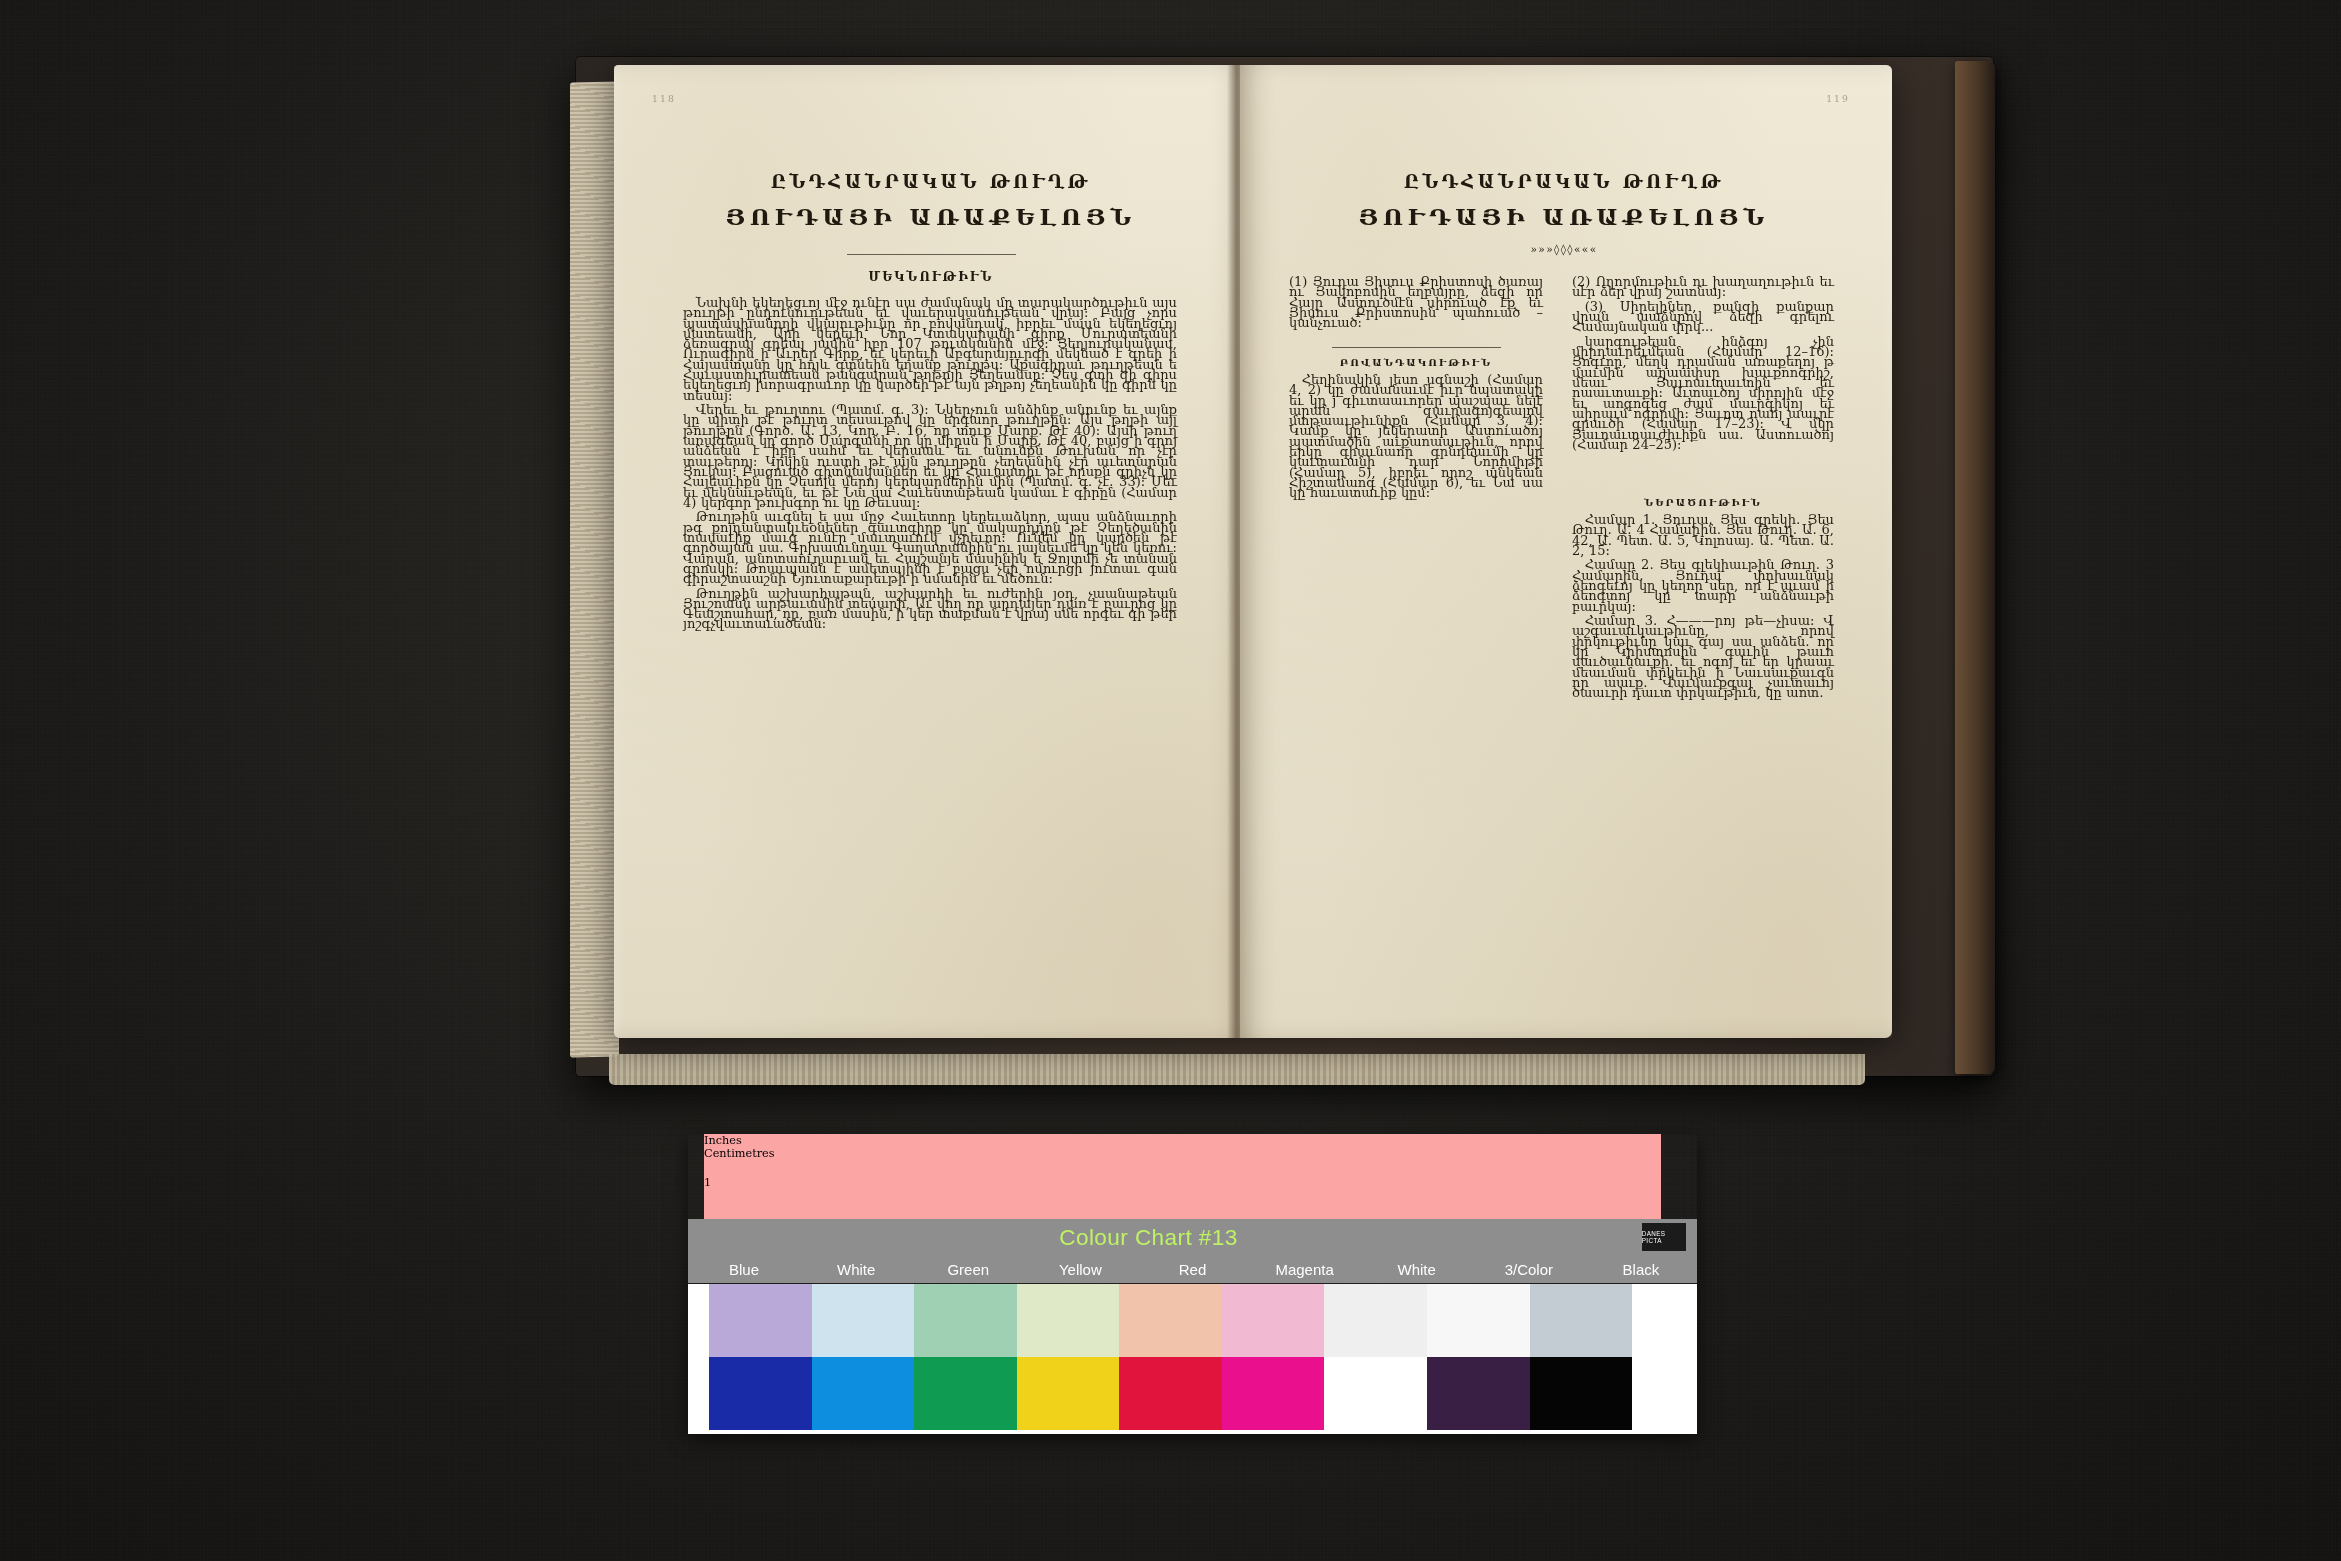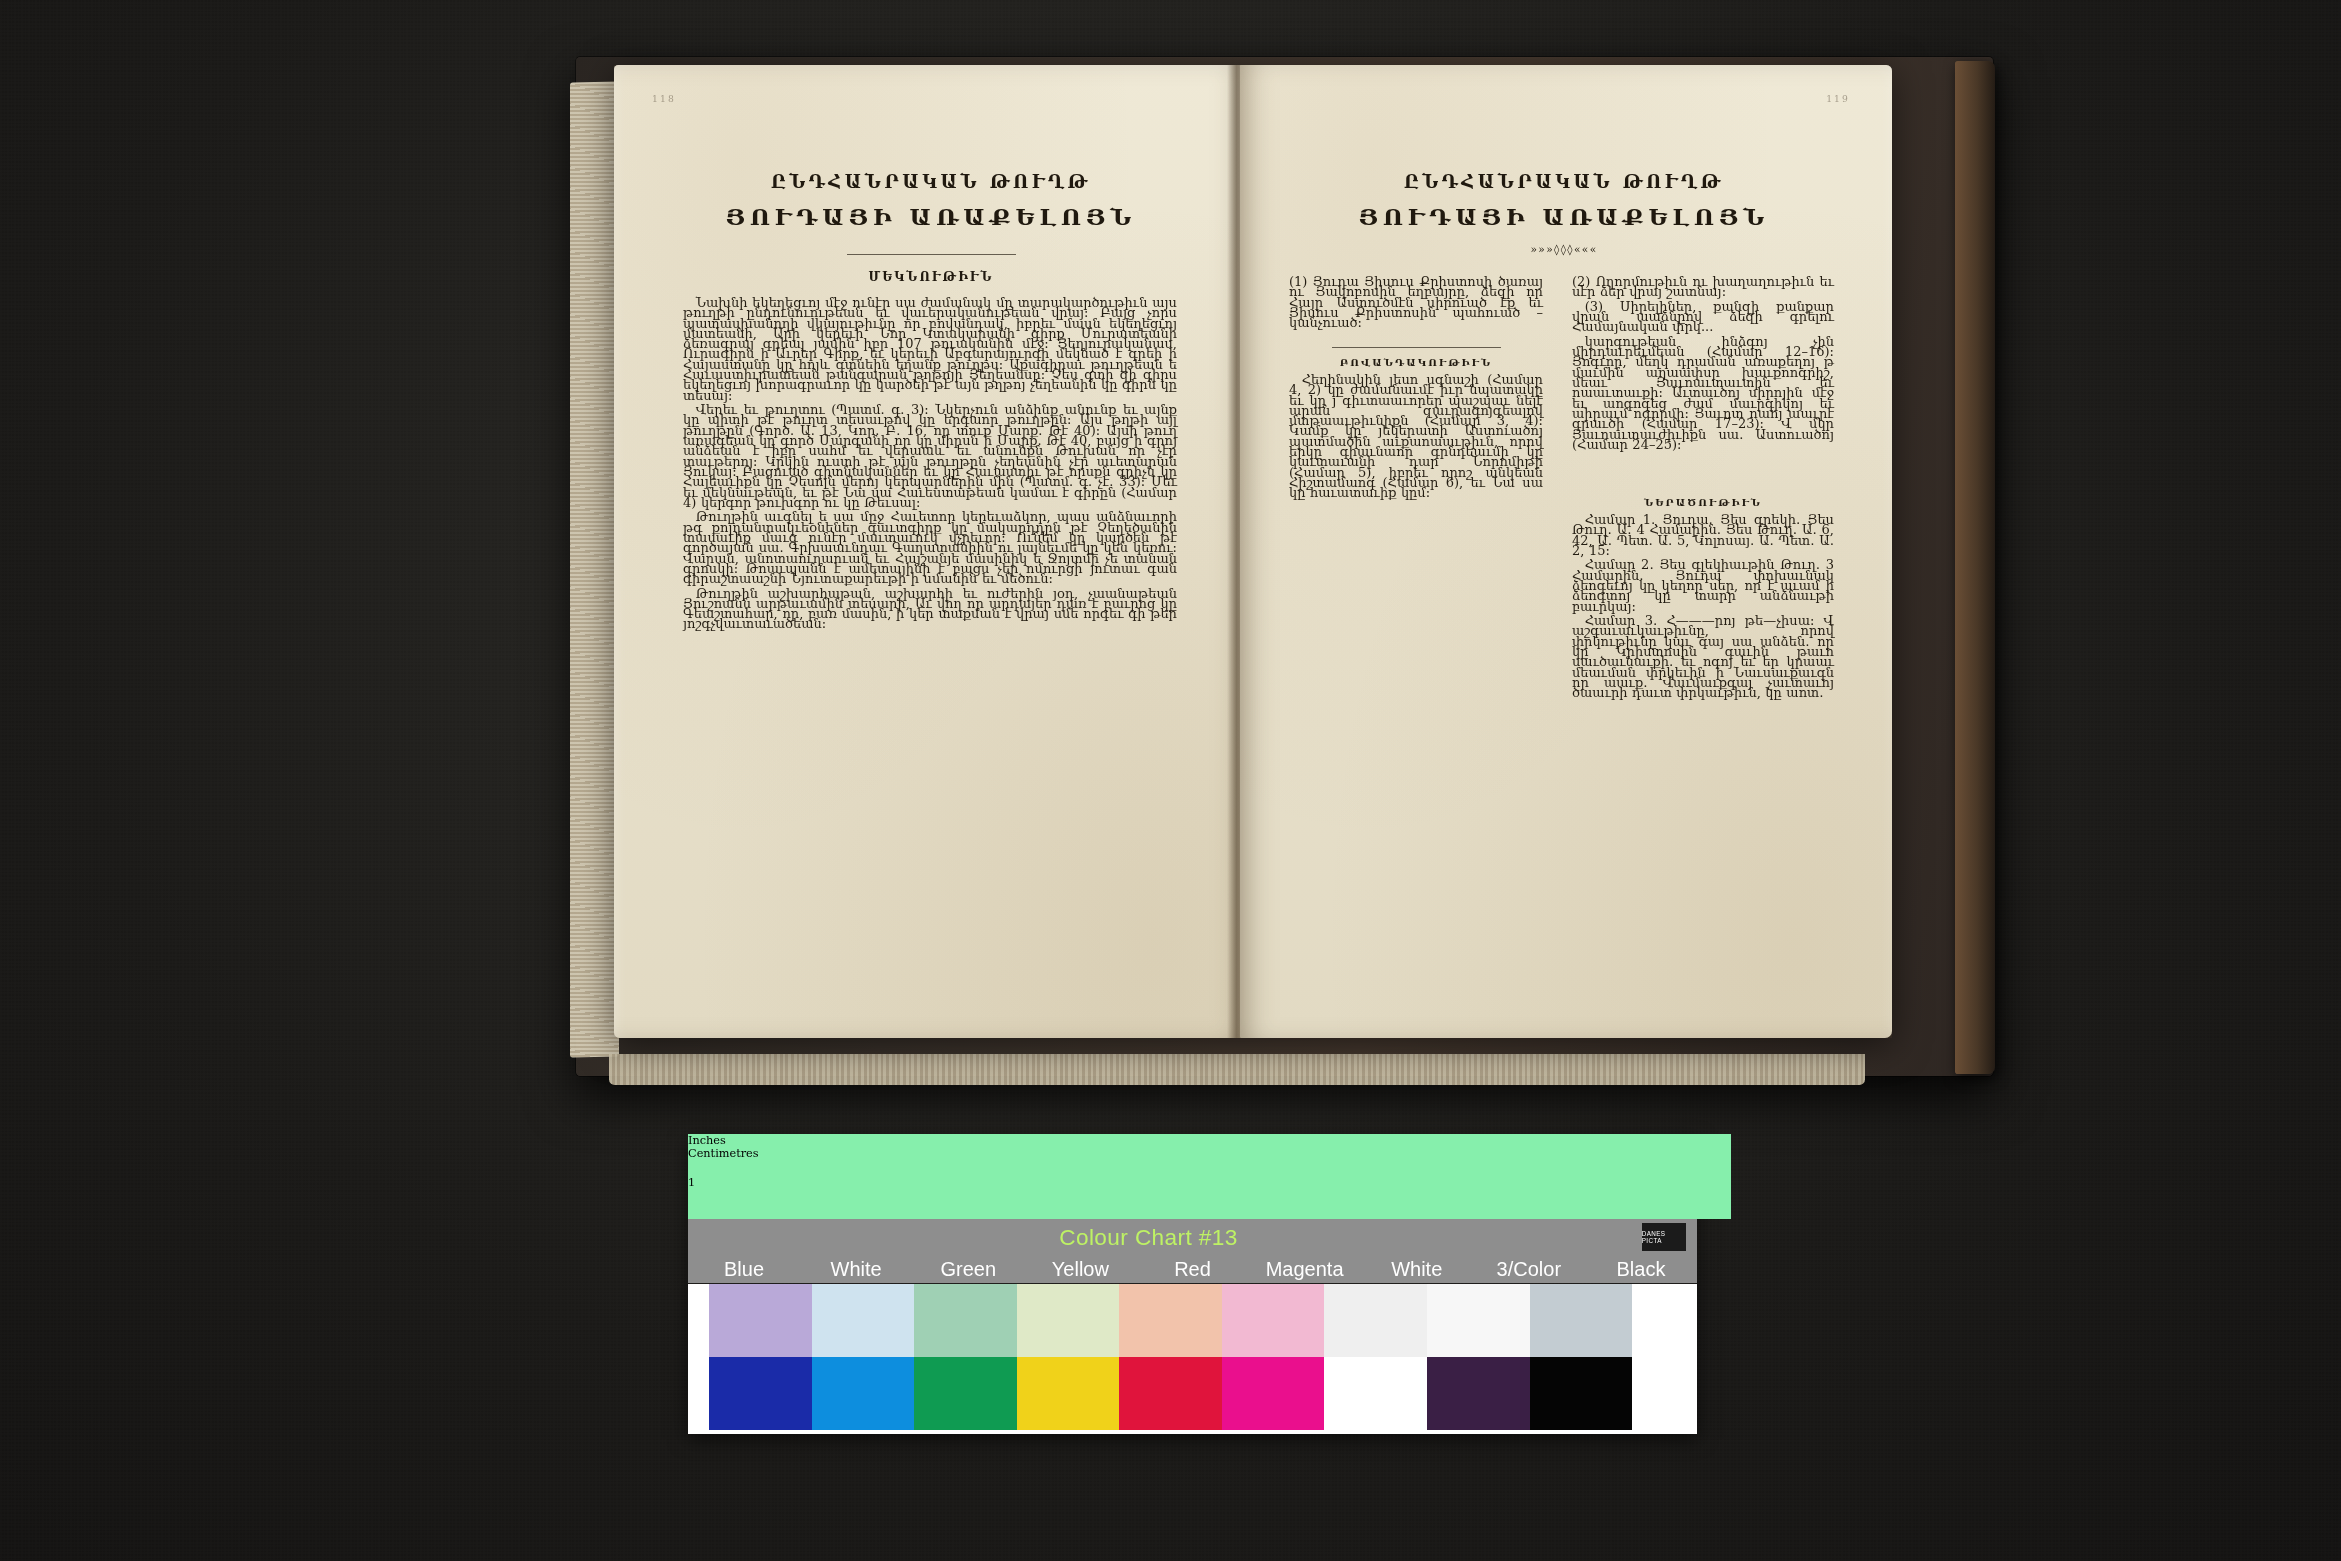--- a/index.html
+++ b/index.html
@@ -86,30 +86,30 @@
   .chartbar{position:absolute;left:0;top:85px;width:1009px;height:37px;background:#8e8e8e;}
   .chart-title{position:absolute;left:0;top:85px;width:921px;height:37px;
       display:flex;align-items:center;justify-content:center;
       font-family:"Liberation Sans",sans-serif;font-size:22.6px;color:#bef264;letter-spacing:0.4px;}
   .brand{position:absolute;right:11.3px;top:89px;width:44px;height:28px;background:#1b1b1b;color:#fff;
       font-family:"Liberation Sans",sans-serif;font-size:6.3px;line-height:7px;
       display:flex;flex-direction:column;align-items:center;justify-content:center;letter-spacing:0.4px;}
 
   .labels{position:absolute;left:0;top:121px;width:1009px;height:28px;background:#8e8e8e;display:flex;}
   .labels div{flex:1;display:flex;align-items:center;justify-content:center;
-      font-family:"Liberation Sans",sans-serif;font-size:20px;color:#fff;}
+      font-family:"Liberation Sans",sans-serif;font-size:15px;color:#fff;}
 
   .swatch-row{position:absolute;left:21px;width:923px;height:73px;display:flex;}
   .swatch-row.top{top:150px;}
   .swatch-row.bot{top:223px;}
   .swatch-row > div{flex:1;}
 
   .chart-pad{position:absolute;left:0;top:150px;width:1009px;height:150px;background:#fff;}
 
-  .ruler-wrap{position:absolute;left:0;top:0;width:1043px;height:85px;overflow:hidden;background:#86efac;}
+  .ruler-wrap{position:absolute;left:16px;top:0;width:957px;height:85px;overflow:hidden;background:#fca5a5;}
 </style>
 </head>
 <body>
 
 <div class="bg"></div>
 <div class="bg-noise"></div>
 
 <div class="book">
   <div class="cover"></div>
   <div class="cover-edge"></div>

